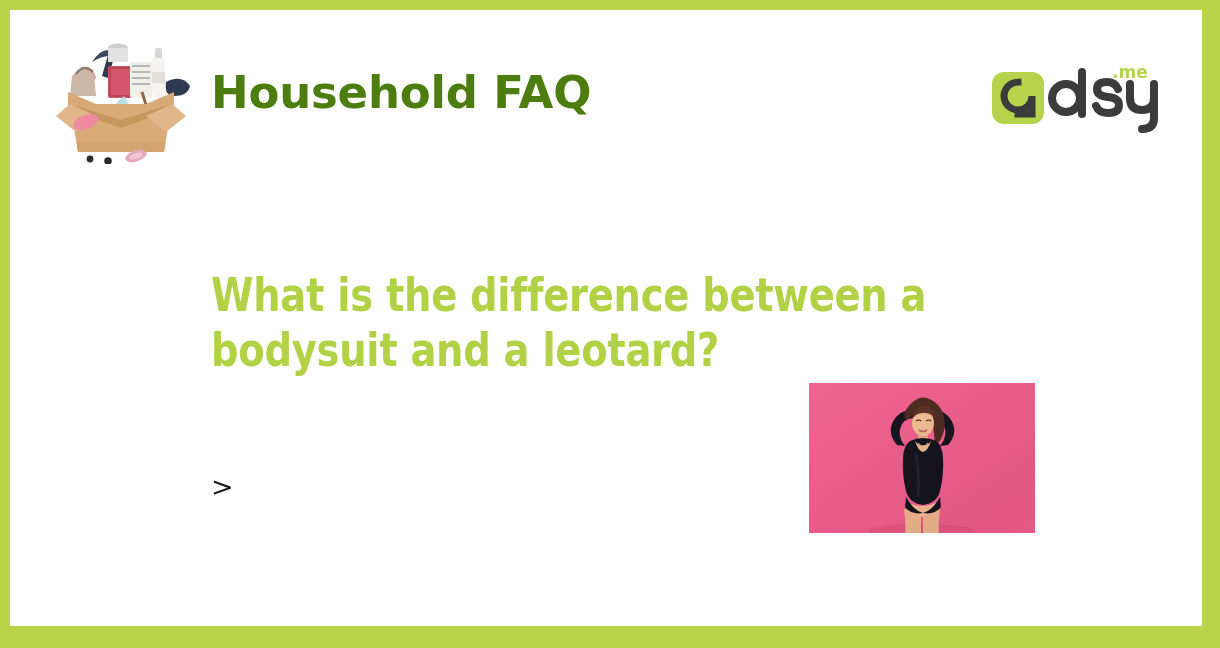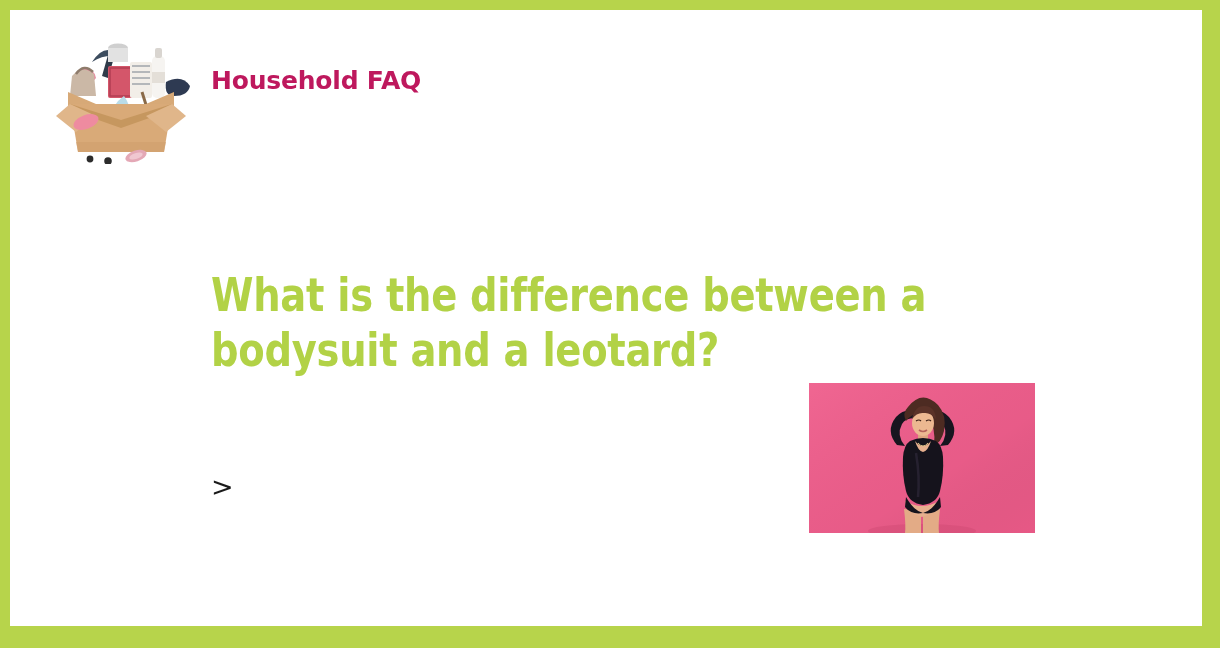--- a/index.html
+++ b/index.html
@@ -45,23 +45,23 @@
     top: 14px;
     width: 150px;
     height: 140px;
   }
 
   #page-title {
     position: absolute;
     left: 201px;
     top: 56px;
     font-family: "DejaVu Sans", sans-serif;
-    font-size: 25px;
+    font-size: 45px;
     font-weight: bold;
-    color: #be185d;
+    color: #4d7c0f;
     letter-spacing: -0.2px;
     white-space: nowrap;
   }
 
   
   #brand-logo {
     position: absolute;
     left: 980px;
     top: 48px;
     width: 168px;
@@ -179,20 +179,37 @@
           <circle cx="62" cy="137" r="3.8" fill="#2c2c2c"></circle>
           <ellipse cx="90" cy="132" rx="11" ry="5.5" fill="#e4a8b6" transform="rotate(-18 90 132)"></ellipse>
           <ellipse cx="90" cy="132" rx="7" ry="3" fill="#f0c7d1" transform="rotate(-18 90 132)"></ellipse>
 
           <ellipse cx="40" cy="98" rx="13" ry="7" fill="#ee8ba0" transform="rotate(-20 40 98)"></ellipse>
         </svg>
       </div>
 
       <div id="page-title">Household FAQ</div>
 
+      <div id="brand-logo">
+        <svg viewBox="0 0 168 84" width="168" height="84" aria-hidden="true">
+
+          <rect x="2" y="14" width="52" height="52" rx="12" fill="#b5d44b"></rect>
+          <path d="M28 24 a14 14 0 1 0 0 28 a14 14 0 0 0 14 -14 L42 56 L28 56" fill="none" stroke="#3b3b3b" stroke-width="7" stroke-linecap="square"></path>
+
+          <path d="M92 14 L92 56" stroke="#3b3b3b" stroke-width="8" fill="none" stroke-linecap="round"></path>
+          <circle cx="76" cy="40" r="14" fill="none" stroke="#3b3b3b" stroke-width="8"></circle>
+
+          <path d="M128 31 q-3 -7 -11 -7 q-10 0 -10 7 q0 7 11 8 q11 1 11 8 q0 8 -11 8 q-9 0 -12 -7" fill="none" stroke="#3b3b3b" stroke-width="8" stroke-linecap="round"></path>
+
+          <path d="M140 26 L140 40 q0 12 12 12 q12 0 12 -12 L164 26" fill="none" stroke="#3b3b3b" stroke-width="8" stroke-linecap="round"></path>
+          <path d="M164 40 L164 60 q0 11 -12 11" fill="none" stroke="#3b3b3b" stroke-width="8" stroke-linecap="round"></path>
+
+          <text x="122" y="20" font-family="DejaVu Sans, sans-serif" font-size="17" font-weight="bold" fill="#b5d44b">.me</text>
+        </svg>
+      </div>
     </div>
 
     <div id="headline">What is the difference between a bodysuit and a leotard?</div>
 
     <a id="cta-link" href="#">
       <span id="cta-chevron">&gt;</span>
     </a>
 
     <div id="thumbnail">
       <svg viewBox="0 0 226 150" width="226" height="150" aria-hidden="true">

